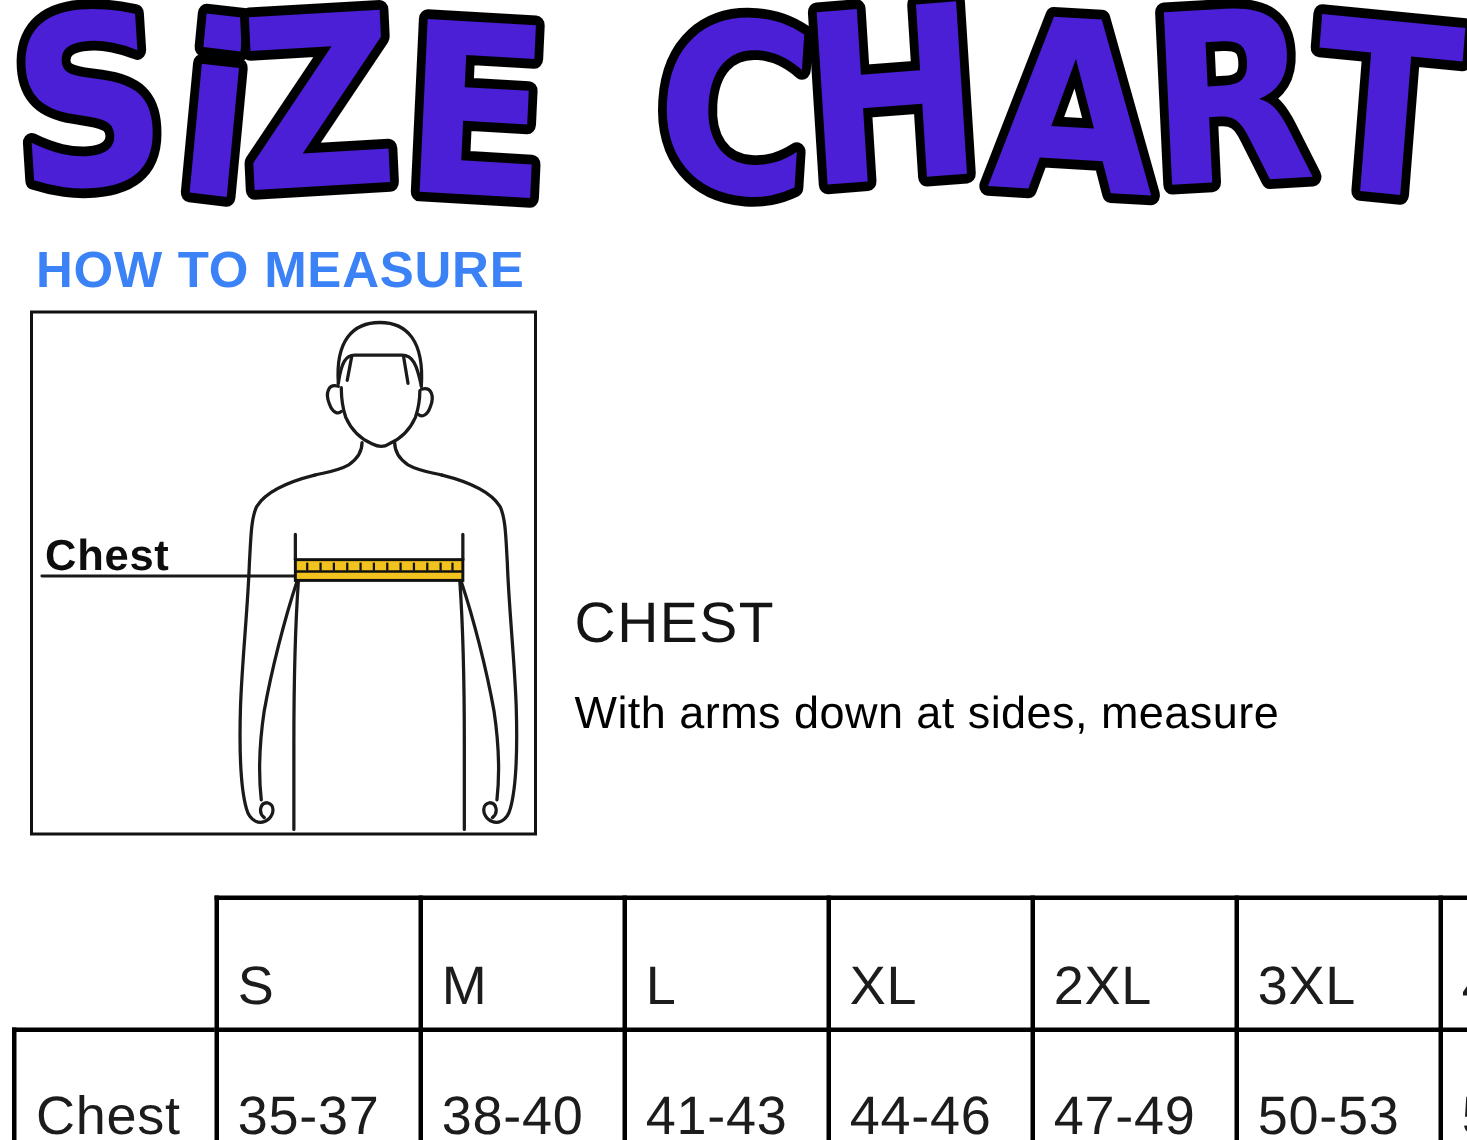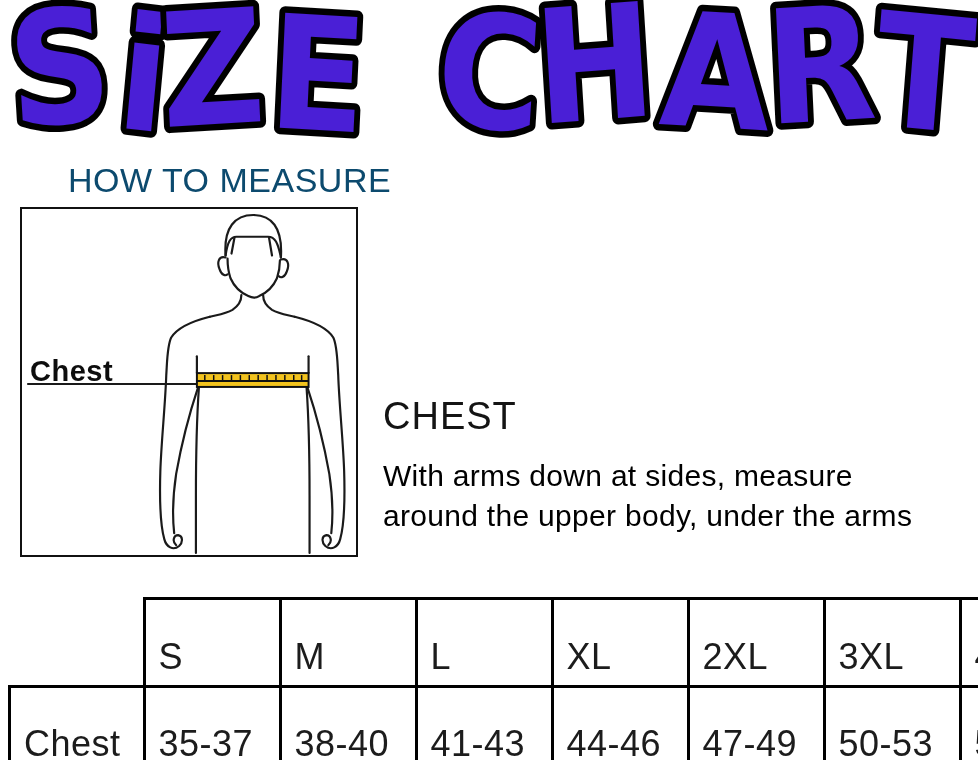--- a/index.html
+++ b/index.html
@@ -17,23 +17,22 @@
     font-family:"DejaVu Sans", sans-serif;
     font-weight:bold;
     stroke:#000000;
     stroke-width:13px;
     stroke-linejoin:round;
     paint-order:stroke;
   }
   
   .how-to{
     position:absolute;left:24px;top:161px;
-    font-size:34px;font-weight:normal;letter-spacing:0.5px;color:#0c4a6e;
+    font-size:34px;font-weight:bold;letter-spacing:0.5px;color:#3b82f6;
     white-space:nowrap;
-    margin-left:44px;
   }
   
   .figure-box{
     position:absolute;left:20px;top:207px;
     width:338px;height:350px;
     border:2.5px solid #111111;
     box-sizing:border-box;
     background:#ffffff;
   }
   .figure-box svg{position:absolute;left:0;top:0;width:100%;height:100%;}
@@ -130,21 +129,20 @@
             <path d="M283,168 L283,173.5"></path>
         </g>
       </g>
     </svg>
     <span class="chest-label">Chest</span>
   </div>
 
   <div class="chest-section">
     <h2 class="chest-heading">CHEST</h2>
     <div class="chest-line">With arms down at sides, measure</div>
-    <div class="chest-line">around the upper body, under the arms</div>
   </div>
 
   <table class="size-table">
     <tbody>
         <tr class="header-row">
       <td class="blank"></td>
       <td>S</td>
       <td>M</td>
       <td>L</td>
       <td>XL</td>

